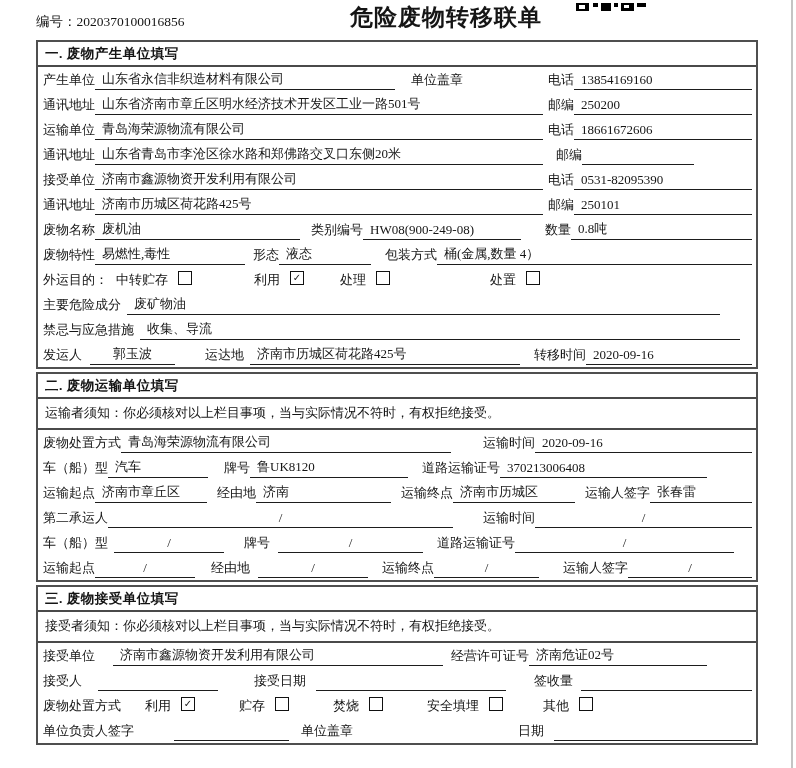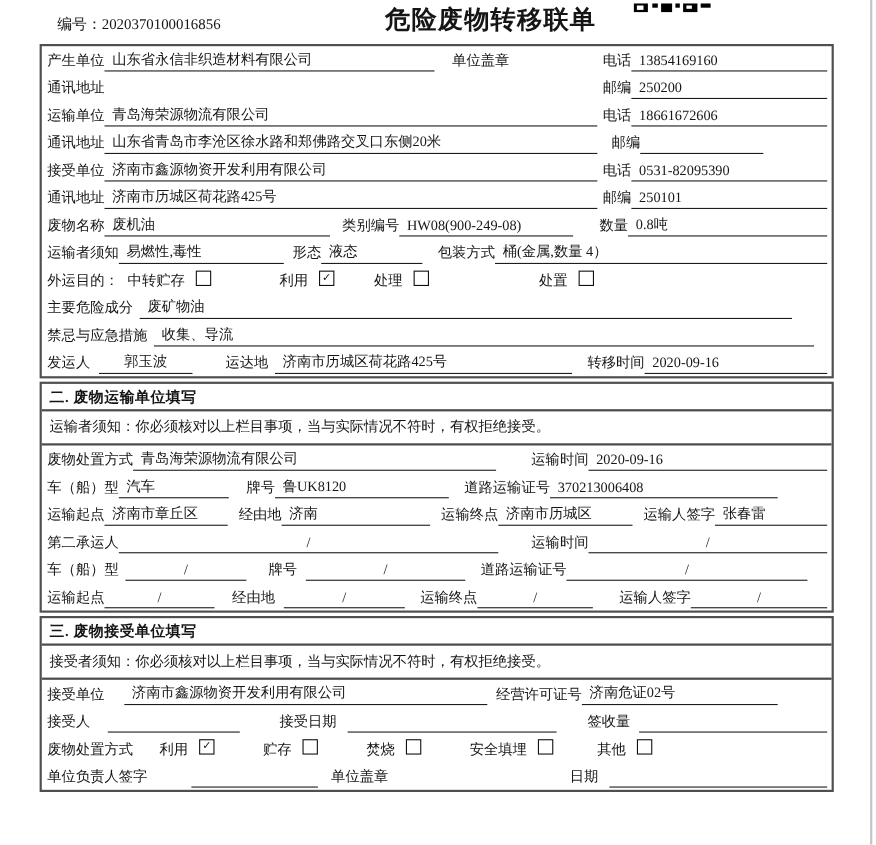--- a/index.html
+++ b/index.html
@@ -4,21 +4,21 @@
 <style>
   html,body{margin:0;padding:0;}
   body{
     width:796px;height:768px;background:#ffffff;color:#151515;
     font-family:"Liberation Serif","DejaVu Serif",serif;font-size:13px;
     position:relative;overflow:hidden;
   }
   .page-edge{position:absolute;right:3px;top:0;width:2px;height:768px;background:#c4c4c4;}
   
   .hdr{position:relative;height:40px;}
-  .serial{position:absolute;left:36px;top:13px;font-size:13.5px;white-space:nowrap;margin-left:16px;}
+  .serial{position:absolute;left:36px;top:13px;font-size:13.5px;white-space:nowrap;}
   .title{position:absolute;left:50%;top:2px;transform:translateX(-50%);margin-left:48px;
          font-size:23px;font-weight:bold;letter-spacing:1px;white-space:nowrap;}
   .qr{position:absolute;left:576px;top:0;}
   
   .section{margin:0 38px 0 36px;border:2px solid #4f4f4f;background:#fff;}
   .section + .section{margin-top:3px;}
   .sec-title{font-weight:bold;font-size:13.5px;padding:3px 7px 2px;border-bottom:2px solid #4a4a4a;letter-spacing:.5px;}
   .notice{padding:5px 7px 6px;border-bottom:2px solid #4a4a4a;}
   .row{display:flex;align-items:flex-end;min-height:25px;padding:2px 4px 2px 5px;box-sizing:border-box;}
   .lbl{white-space:nowrap;padding-bottom:1px;}
@@ -46,31 +46,33 @@
         <rect x="25" y="0" width="10" height="8" fill="#000"></rect>
       <rect x="38" y="0" width="4" height="4" fill="#000"></rect>
         <rect x="45" y="0" width="13" height="8" fill="#000"></rect>
       <rect x="48" y="2" width="5" height="3" fill="#fff"></rect>
         <rect x="61" y="0" width="9" height="4" fill="#000"></rect>
     </svg>
   </div>
 </div>
 
 <div class="section">
+  <div class="sec-title">一. 废物产生单位填写</div>
 
   <div class="row">
     <span class="lbl">产生单位</span>
     <span class="fld" style="width:300px">山东省永信非织造材料有限公司</span>
     <span class="lbl" style="margin-left:16px">单位盖章</span>
     <span class="lbl" style="margin-left:auto">电话</span>
     <span class="fld" style="width:178px">13854169160</span>
   </div>
 
   <div class="row">
     <span class="lbl">通讯地址</span>
+    <span class="fld" style="width:448px">山东省济南市章丘区明水经济技术开发区工业一路501号</span>
     <span class="lbl" style="margin-left:auto">邮编</span>
     <span class="fld" style="width:178px">250200</span>
   </div>
 
   <div class="row">
     <span class="lbl">运输单位</span>
     <span class="fld" style="width:448px">青岛海荣源物流有限公司</span>
     <span class="lbl" style="margin-left:auto">电话</span>
     <span class="fld" style="width:178px">18661672606</span>
   </div>
@@ -99,21 +101,21 @@
   <div class="row">
     <span class="lbl">废物名称</span>
     <span class="fld" style="width:205px">废机油</span>
     <span class="lbl" style="margin-left:11px">类别编号</span>
     <span class="fld" style="width:158px">HW08(900-249-08)</span>
     <span class="lbl" style="margin-left:24px">数量</span>
     <span class="fld grow">0.8吨</span>
   </div>
 
   <div class="row">
-    <span class="lbl">运输者须知</span>
+    <span class="lbl">废物特性</span>
     <span class="fld" style="width:150px">易燃性,毒性</span>
     <span class="lbl" style="margin-left:8px">形态</span>
     <span class="fld" style="width:92px">液态</span>
     <span class="lbl" style="margin-left:14px">包装方式</span>
     <span class="fld grow">桶(金属,数量 4）</span>
   </div>
 
   <div class="row">
     <span class="lbl">外运目的：</span>
     <span class="opt" style="margin-left:8px">

